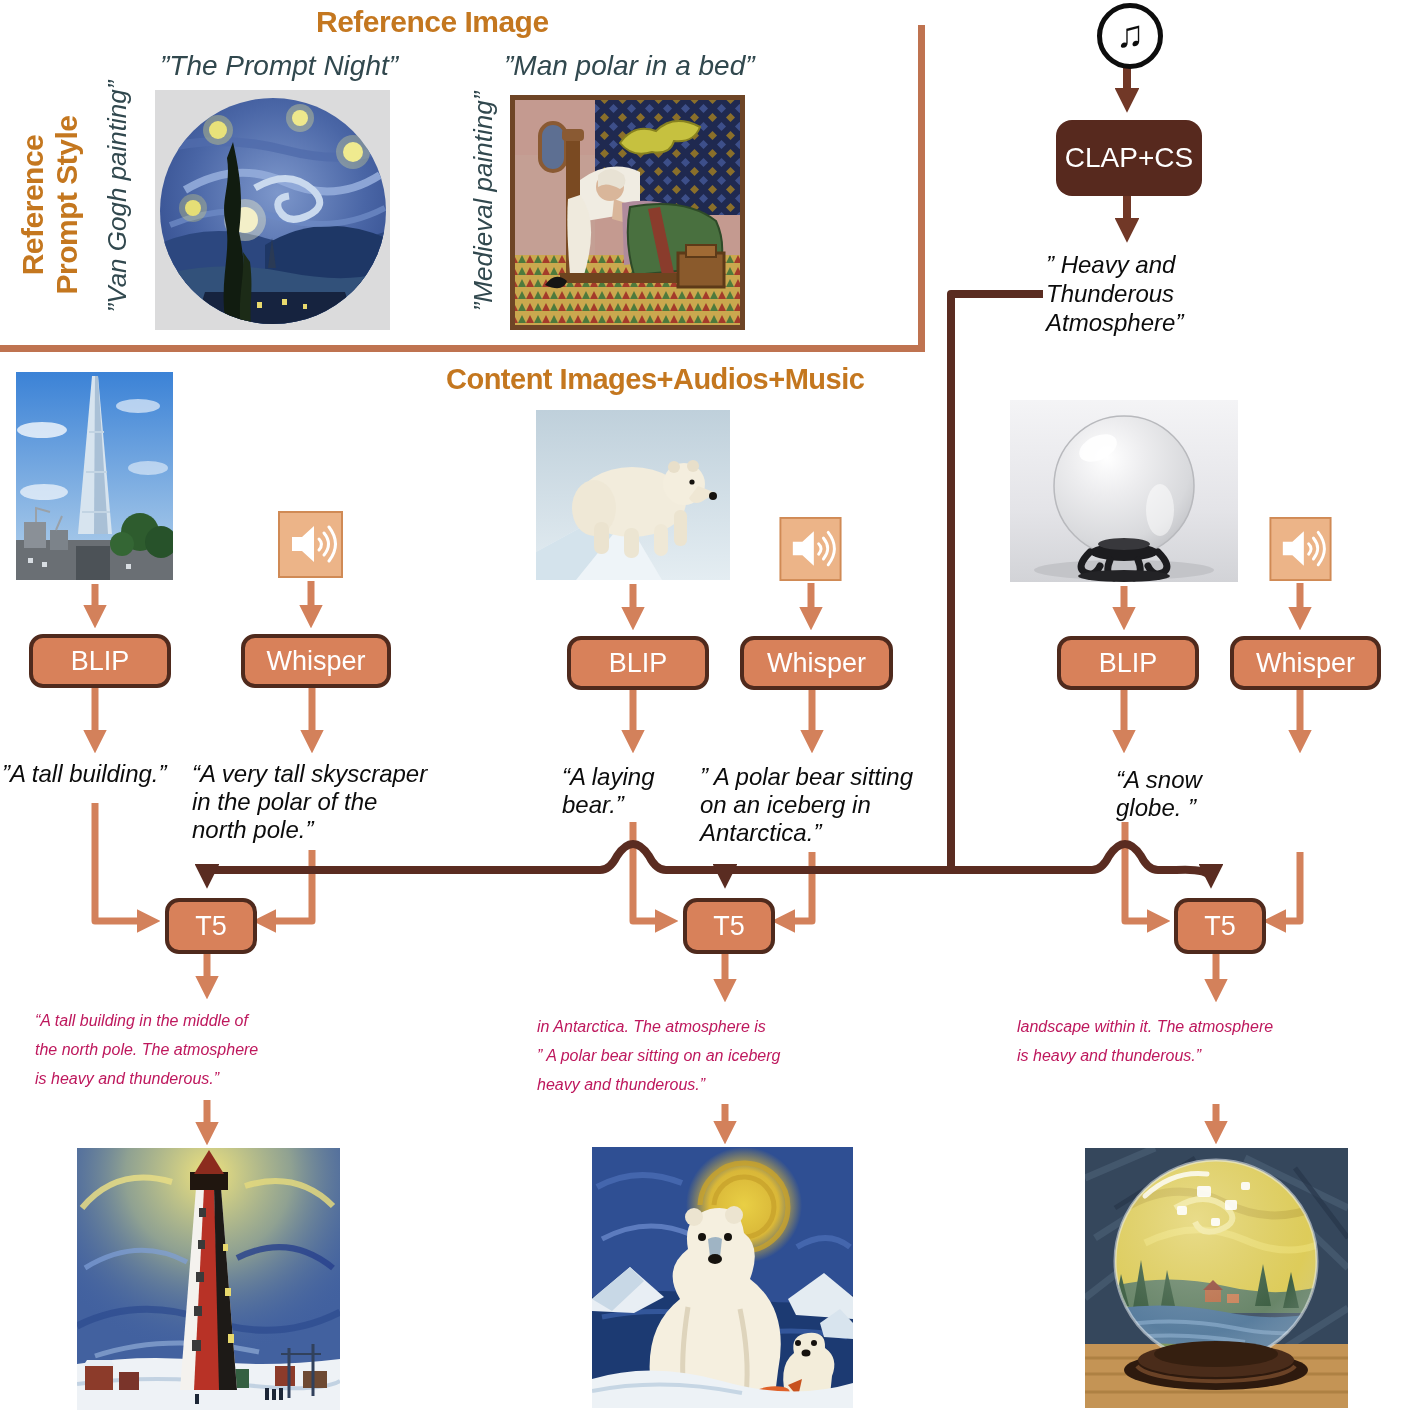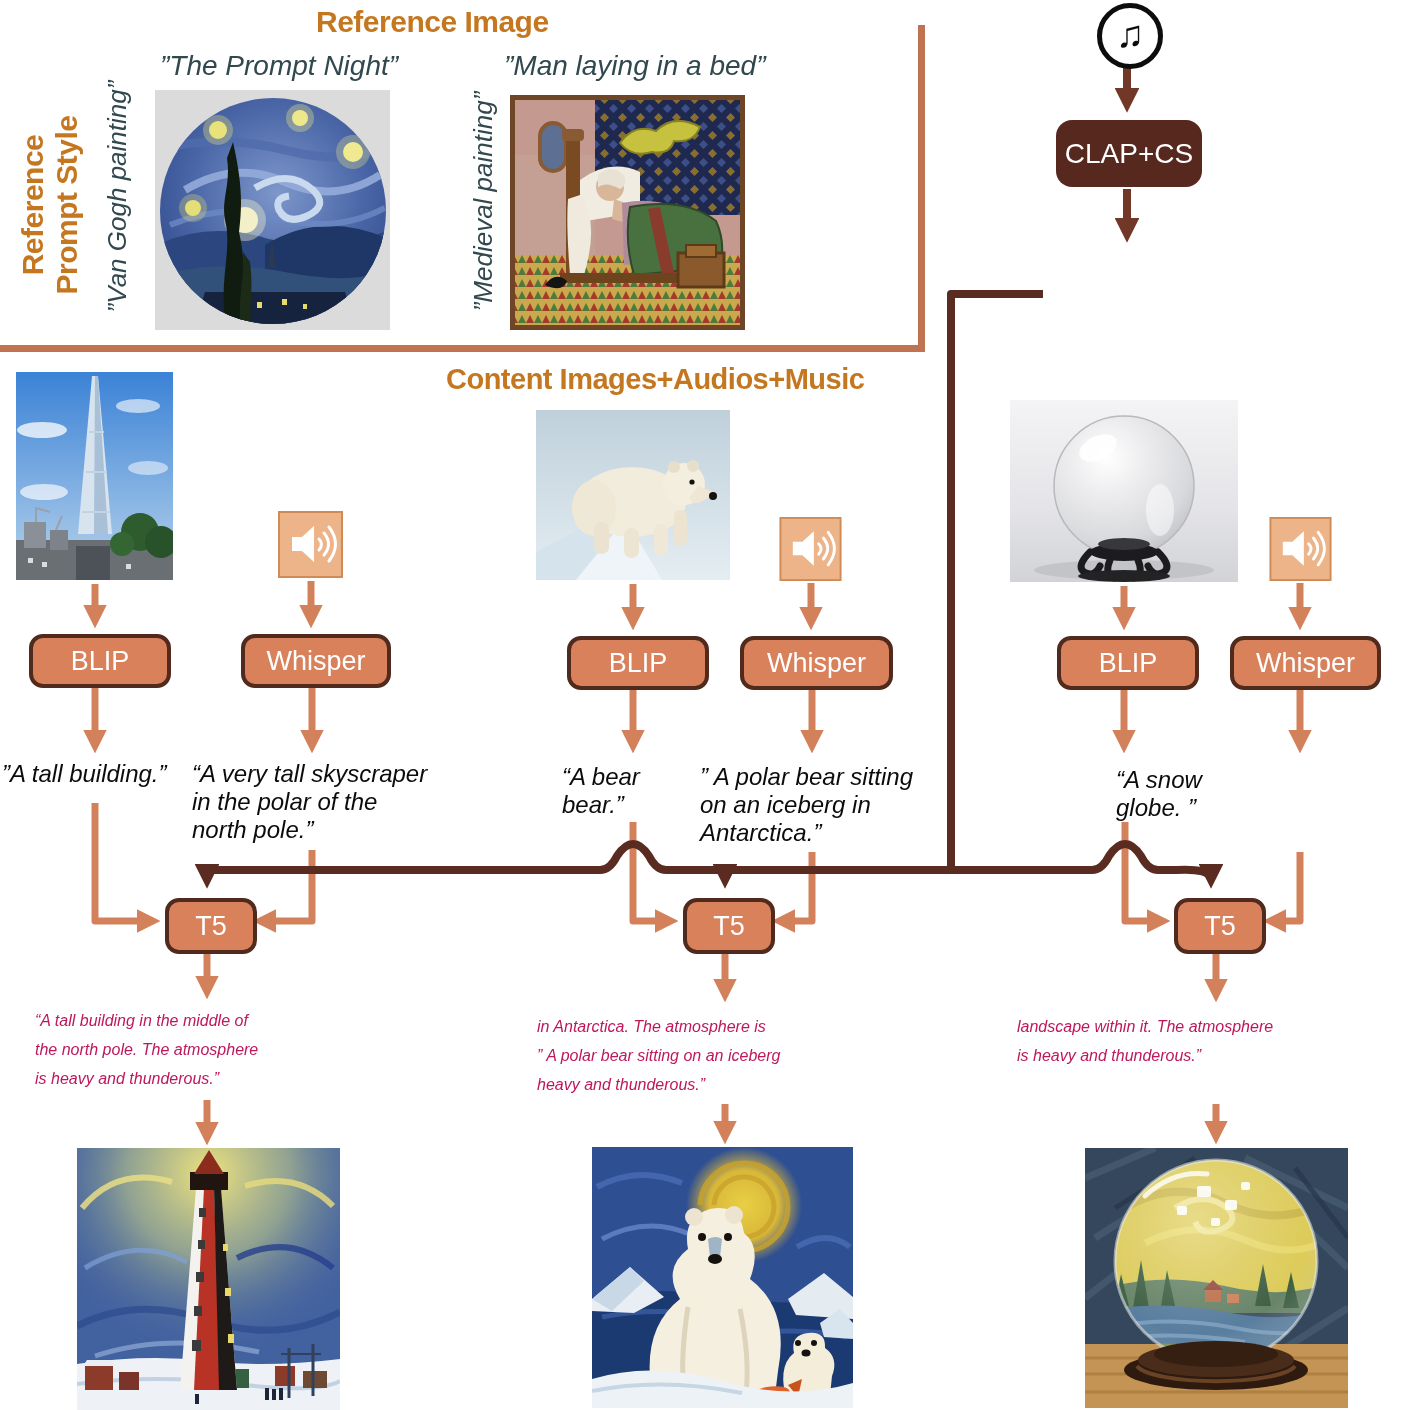--- a/index.html
+++ b/index.html
@@ -135,21 +135,21 @@
             <rect x="148" y="214" width="4" height="5"></rect>
           </g>
         <path d="M72 240 C62 192 78 162 70 130 C66 110 76 94 72 68 L78 52 C86 88 88 110 84 142 C94 187 86 217 92 240 Z" fill="#111c10"></path>
         <path d="M86 240 C82 207 90 187 88 162 L95 172 C99 202 93 222 97 240 Z" fill="#1c2b17"></path>
       </g>
     </svg>
   </div>
 
   <div class="abs rot refcap" style="left:343px;top:186px;width:280px;font-size:26px;text-align:center;z-index:2">”Medieval painting”</div>
 
-  <div class="abs refcap" style="left:504px;top:50px;z-index:2">”Man laying in a bed”</div>
+  <div class="abs refcap" style="left:504px;top:50px;z-index:2">”Man polar in a bed”</div>
 
   <div class="abs" style="left:510px;top:95px;z-index:2">
     <svg width="235" height="235" viewBox="0 0 235 235">
       <defs>
         <pattern id="mdp" width="18" height="18" patternUnits="userSpaceOnUse">
           <rect width="18" height="18" fill="#1f2950"></rect>
           <path d="M4.5 0 L9 4.5 L4.5 9 L0 4.5 Z" fill="#8a6f2a"></path>
           <path d="M13.5 9 L18 13.5 L13.5 18 L9 13.5 Z" fill="#3d4f8a"></path>
         </pattern>
         <pattern id="mdf" width="16" height="12" patternUnits="userSpaceOnUse">
@@ -181,21 +181,26 @@
       <path d="M35 190 q10 -14 22 -4 q-4 12 -22 4 Z" fill="#141414"></path>
     </svg>
   </div>
 
   <div class="abs bracket" style="left:0;top:345px;width:925px;height:7px;z-index:2"></div>
   <div class="abs bracket" style="left:918px;top:25px;width:7px;height:327px;z-index:2"></div>
 
   <div class="abs music-circle" style="left:1097px;top:3px;z-index:2">
     <span>♫</span>
   </div>
-  <div class="abs clapbox" style="left:1056px;top:120px;width:146px;height:67px;z-index:2">CLAP+CS</div>
+  <div class="abs clapbox" style="left:1056px;top:120px;width:146px;height:76px;z-index:2">CLAP+CS</div>
+  <div class="abs cap" style="left:1046px;top:250px;line-height:29px;z-index:2">
+    <div>” Heavy and</div>
+    <div>Thunderous</div>
+    <div>Atmosphere”</div>
+  </div>
 
   <div class="abs hdr" style="left:446px;top:363px;font-size:29px;z-index:2">Content Images+Audios+Music</div>
 
   <div class="abs" style="left:16px;top:372px;z-index:2">
     <svg width="157" height="208" viewBox="0 0 157 208">
       <defs>
           <linearGradient id="sky1" x1="0" y1="0" x2="0" y2="1">
         <stop offset="0" stop-color="#3b82d6"></stop>
             <stop offset="1" stop-color="#b8d4ec"></stop>
           </linearGradient>
@@ -314,21 +319,21 @@
 
   <div class="abs cap" style="left:2px;top:760px;z-index:2">
     <div>”A tall building.”</div>
   </div>
   <div class="abs cap" style="left:192px;top:760px;z-index:2">
     <div>“A very tall skyscraper</div>
     <div>in the polar of the</div>
     <div>north pole.”</div>
   </div>
   <div class="abs cap" style="left:562px;top:763px;z-index:2">
-    <div>“A bear</div>
+    <div>“A laying</div>
     <div>bear.”</div>
   </div>
   <div class="abs cap" style="left:700px;top:763px;z-index:2">
     <div>” A polar bear sitting</div>
     <div>on an iceberg in</div>
     <div>Antarctica.”</div>
   </div>
   <div class="abs cap" style="left:1116px;top:766px;z-index:2">
     <div>“A snow</div>
     <div>globe. ”</div>

